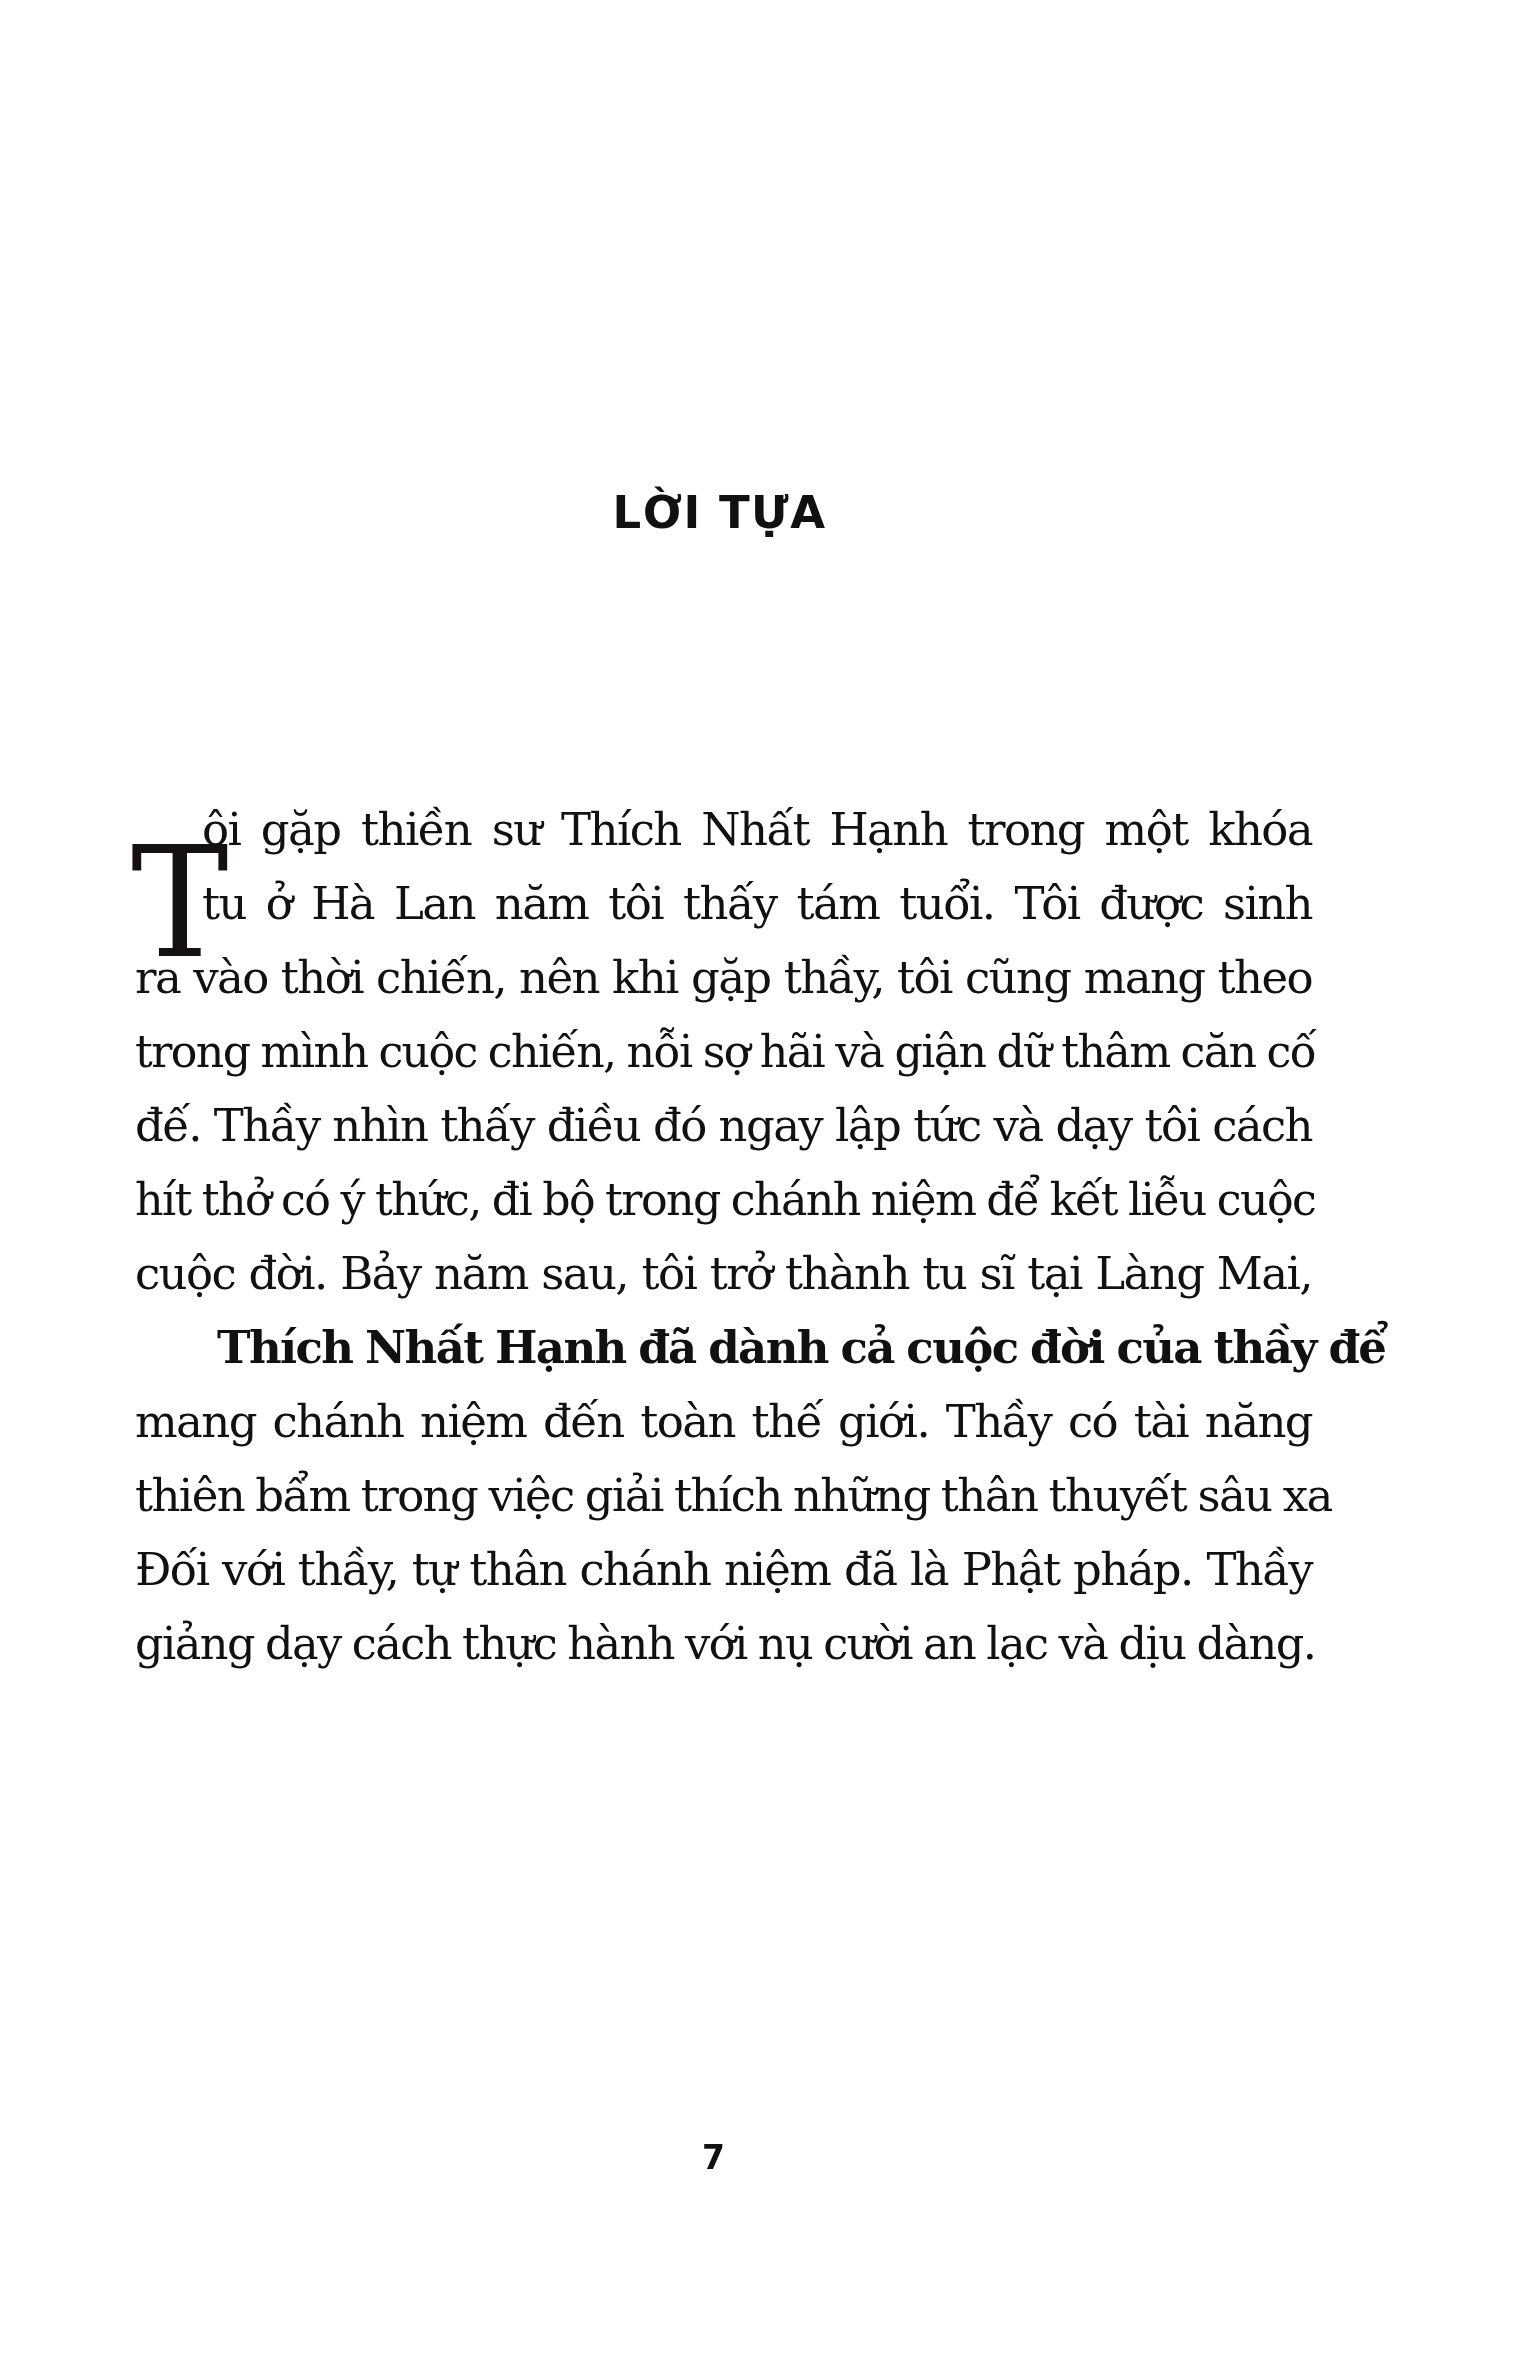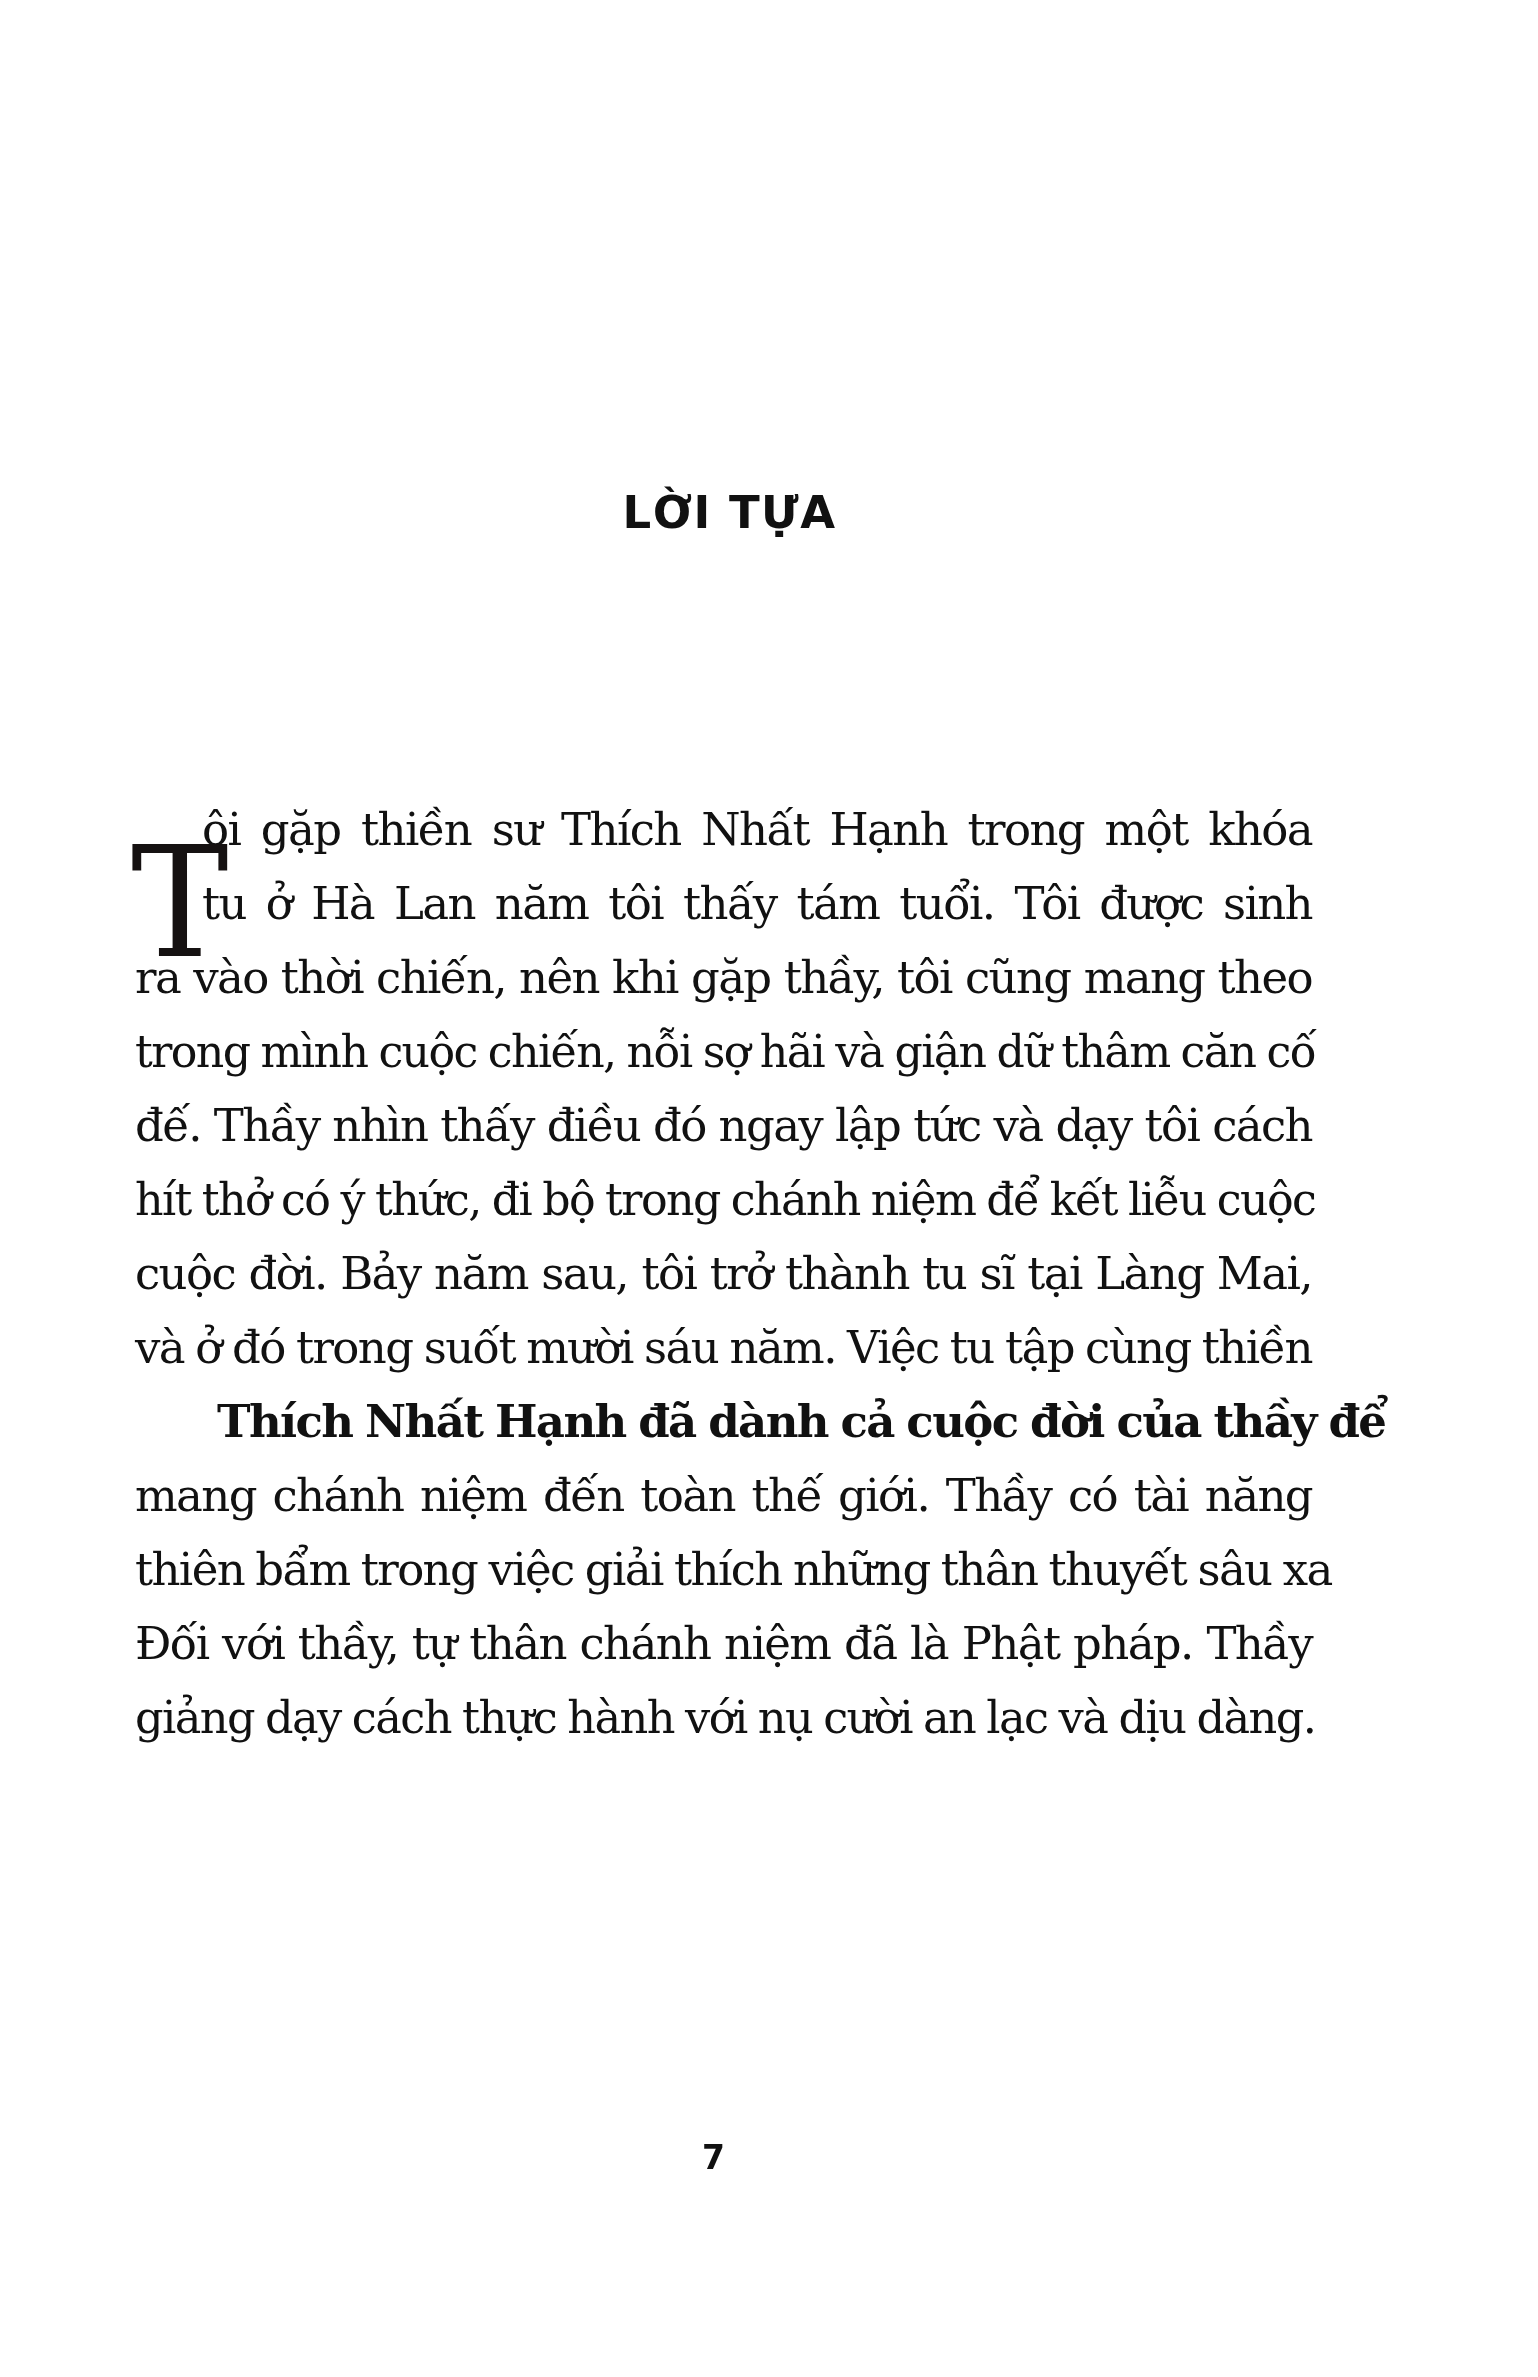--- a/index.html
+++ b/index.html
@@ -17,21 +17,21 @@
   .page {
     position: absolute;
     left: 0; top: 0;
     width: 1538px;
     height: 2377px;
     background: #ffffff;
   }
   .title {
     position: absolute;
     top: 486px;
-    left: 16px;
+    left: 6px;
     width: 1427px;
     text-align: center;
     font-family: "DejaVu Sans", sans-serif;
     font-weight: bold;
     font-size: 45px;
     letter-spacing: 1.5px;
     color: #111111;
   }
   .body-text {
     position: absolute;
@@ -98,21 +98,20 @@
     <span class="dropcap">T</span>
 
     <div>
       <span class="line dropped">ôi gặp thiền sư Thích Nhất Hạnh trong một khóa</span>
       <span class="line dropped">tu ở Hà Lan năm tôi thấy tám tuổi. Tôi được sinh</span>
       <span class="line">ra vào thời chiến, nên khi gặp thầy, tôi cũng mang theo</span>
       <span class="line" style="transform: scaleX(0.983343); width: 1197px; text-align: justify;">trong mình cuộc chiến, nỗi sợ hãi và giận dữ thâm căn cố</span>
       <span class="line">đế. Thầy nhìn thấy điều đó ngay lập tức và dạy tôi cách</span>
       <span class="line" style="transform: scaleX(0.984259); width: 1196px; text-align: justify;">hít thở có ý thức, đi bộ trong chánh niệm để kết liễu cuộc</span>
       <span class="line">cuộc đời. Bảy năm sau, tôi trở thành tu sĩ tại Làng Mai,</span>
-      <span class="line">và ở đó trong suốt mười sáu năm. Việc tu tập cùng thiền</span>
     </div>
 
     <div>
       <span class="line indent">Thích Nhất Hạnh đã dành cả cuộc đời của thầy để</span>
       <span class="line">mang chánh niệm đến toàn thế giới. Thầy có tài năng</span>
       <span class="line">thiên bẩm trong việc giải thích những thân thuyết sâu xa</span>
       <span class="line">Đối với thầy, tự thân chánh niệm đã là Phật pháp. Thầy</span>
       <span class="line" style="transform: scaleX(0.992581); width: 1186px; text-align: justify;">giảng dạy cách thực hành với nụ cười an lạc và dịu dàng.</span>
     </div>
   </div>

